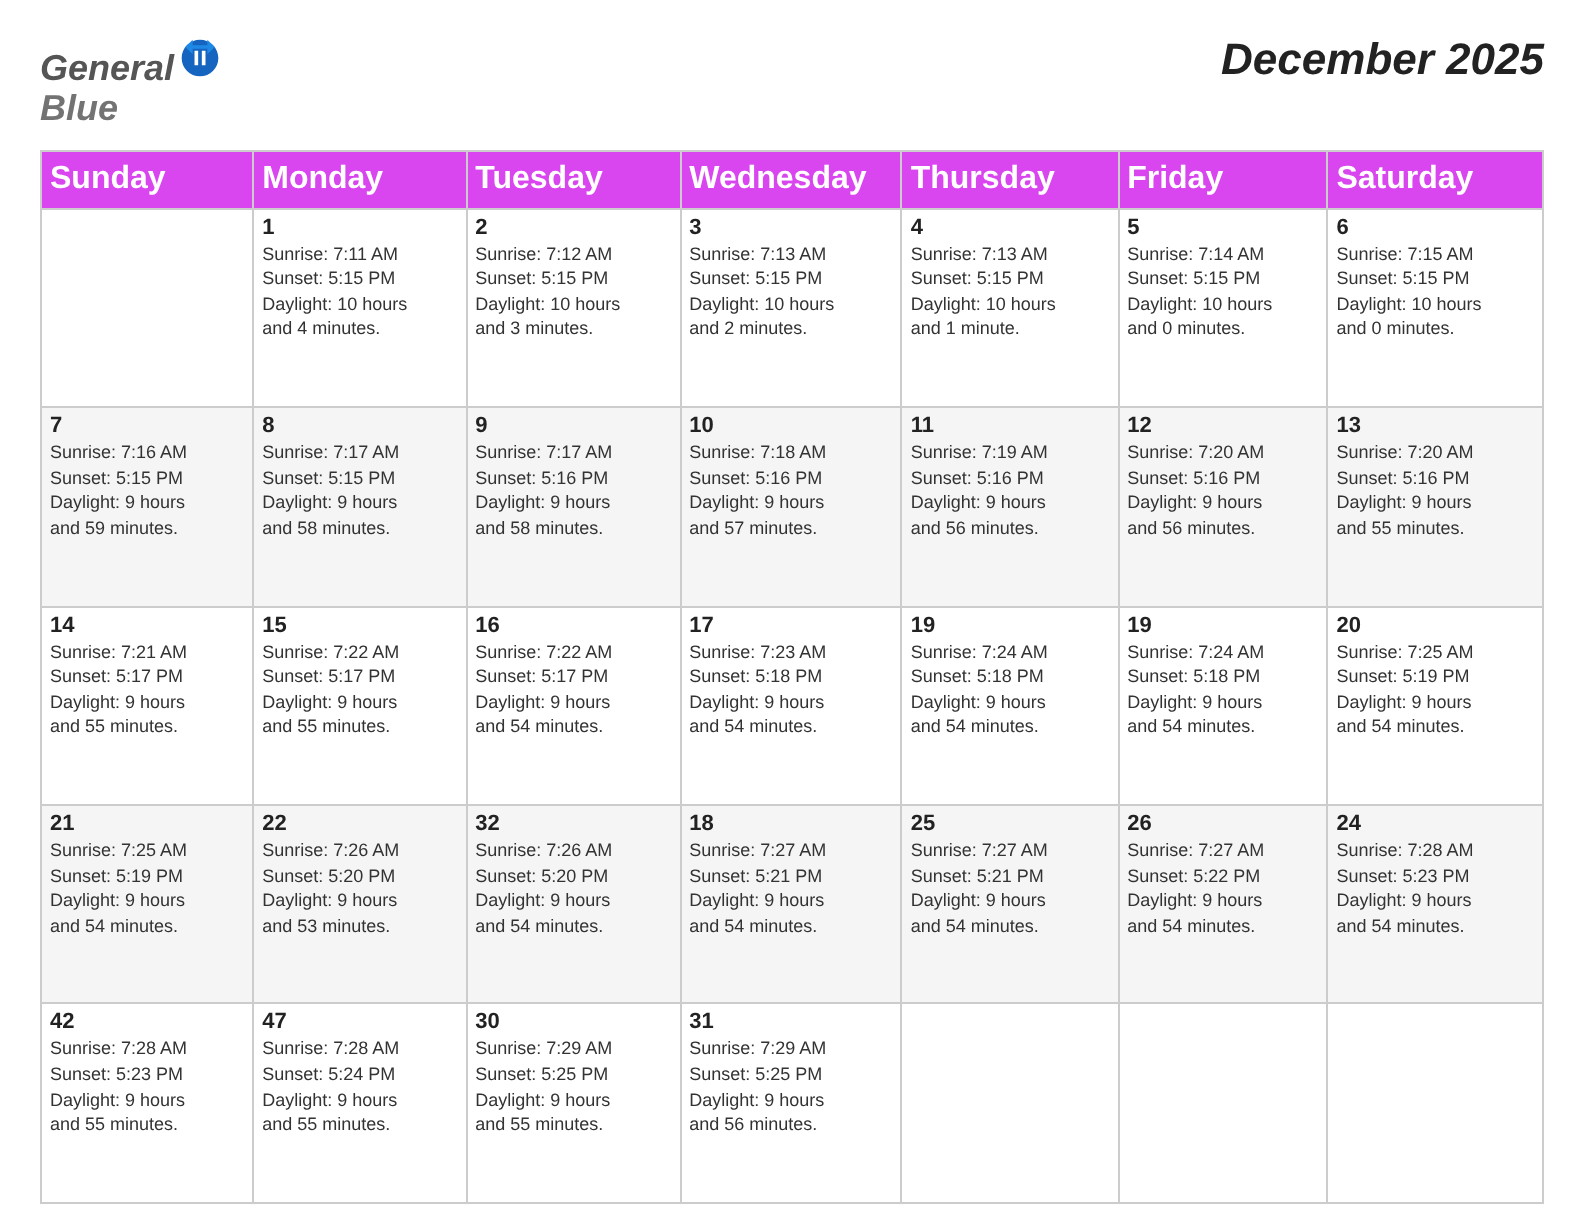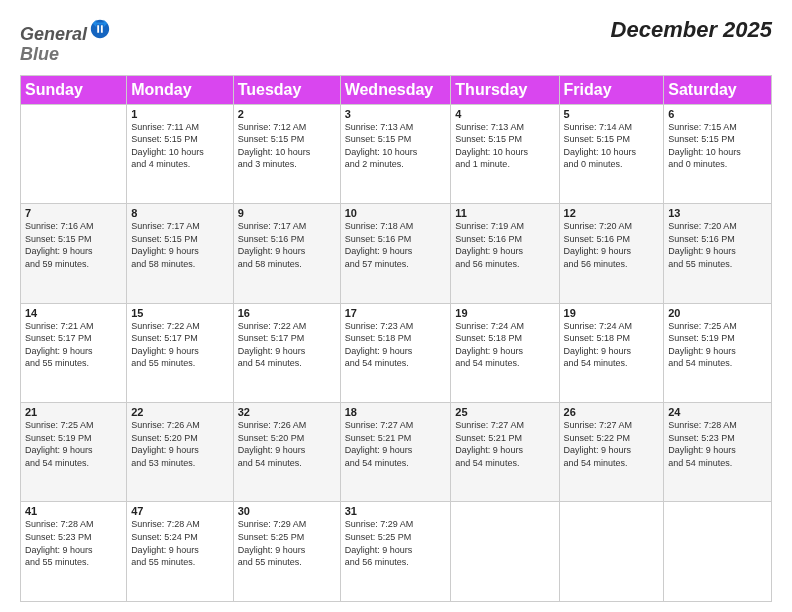--- a/index.html
+++ b/index.html
@@ -244,21 +244,21 @@
             <span class="day-number">26</span>
             <div class="day-info">Sunrise: 7:27 AM<br>Sunset: 5:22 PM<br>Daylight: 9 hours<br>and 54 minutes.</div>
           </td>
           <td>
             <span class="day-number">24</span>
             <div class="day-info">Sunrise: 7:28 AM<br>Sunset: 5:23 PM<br>Daylight: 9 hours<br>and 54 minutes.</div>
           </td>
         </tr>
         <tr>
           <td>
-            <span class="day-number">41</span>
+            <span class="day-number">42</span>
             <div class="day-info">Sunrise: 7:28 AM<br>Sunset: 5:23 PM<br>Daylight: 9 hours<br>and 55 minutes.</div>
           </td>
           <td>
             <span class="day-number">47</span>
             <div class="day-info">Sunrise: 7:28 AM<br>Sunset: 5:24 PM<br>Daylight: 9 hours<br>and 55 minutes.</div>
           </td>
           <td>
             <span class="day-number">30</span>
             <div class="day-info">Sunrise: 7:29 AM<br>Sunset: 5:25 PM<br>Daylight: 9 hours<br>and 55 minutes.</div>
           </td>

